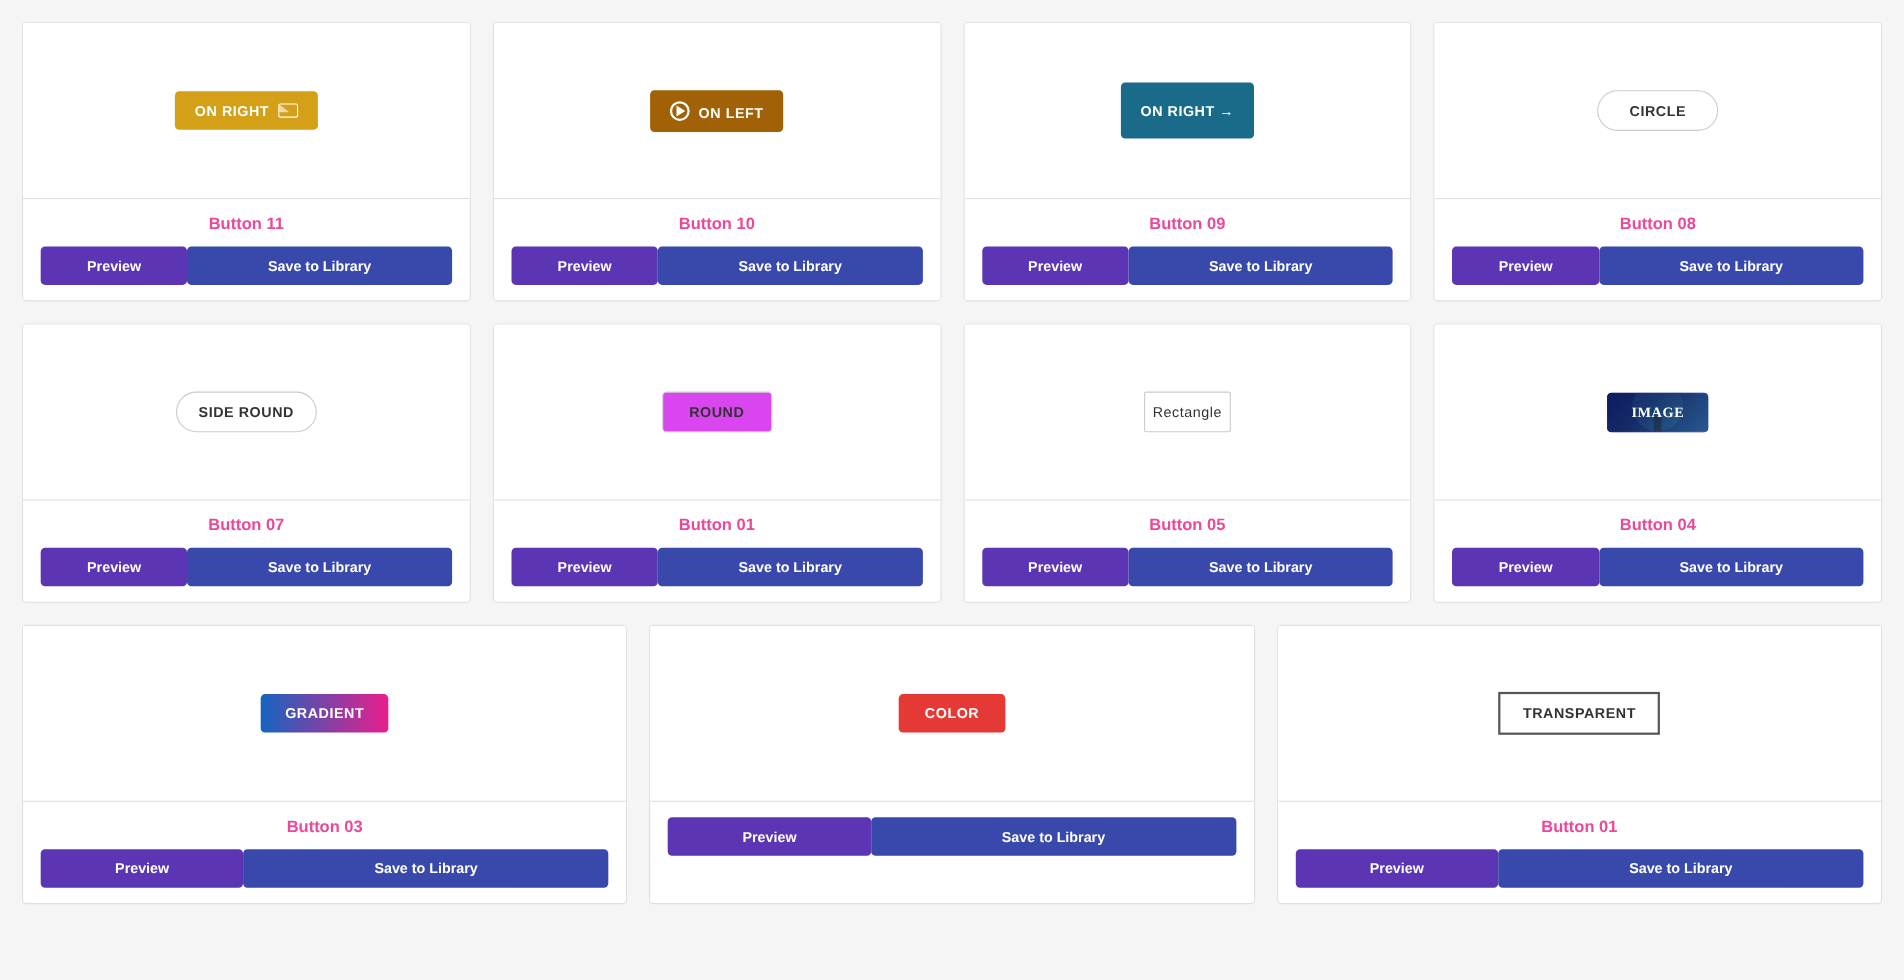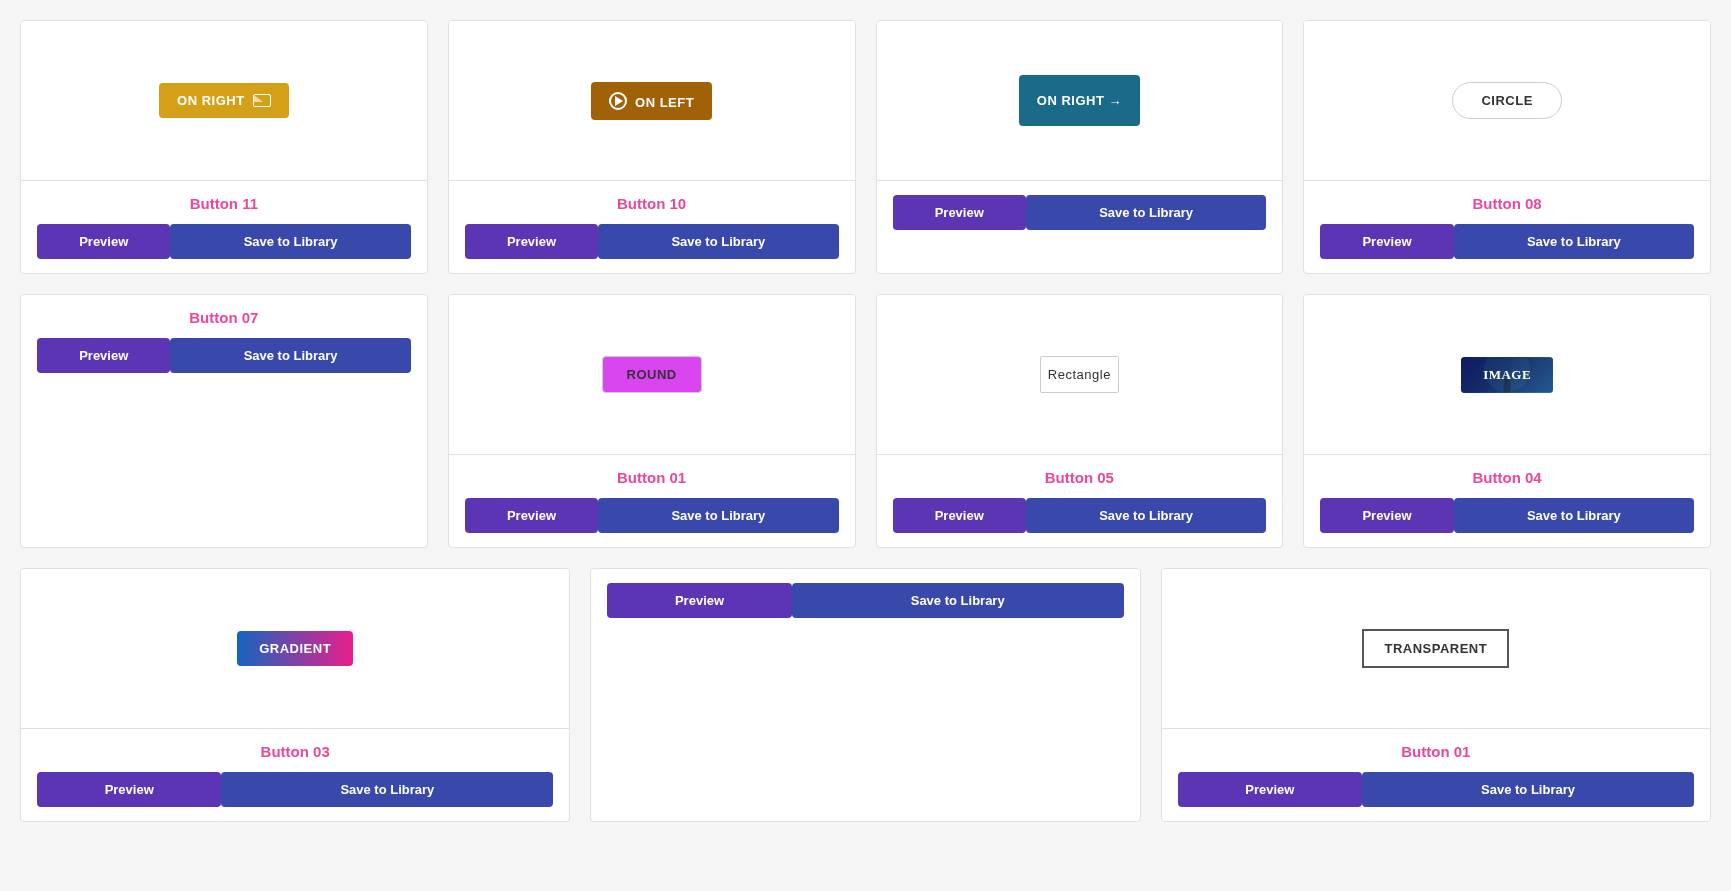--- a/index.html
+++ b/index.html
@@ -252,20 +252,21 @@
     </div>
   </div>
 
   <div class="card">
     <div class="card-preview">
       <button class="demo-btn btn-on-right-09">
         <span>ON RIGHT →</span>
       </button>
     </div>
     <div class="card-footer">
+      <div class="card-title">Button 09</div>
       <div class="card-actions">
         <button class="btn-preview">Preview</button>
         <button class="btn-save">Save to Library</button>
       </div>
     </div>
   </div>
 
   <div class="card">
     <div class="card-preview">
       <button class="demo-btn btn-circle-08">
@@ -278,20 +279,25 @@
         <button class="btn-preview">Preview</button>
         <button class="btn-save">Save to Library</button>
       </div>
     </div>
   </div>
 </div>
 
 <div class="grid" style="margin-bottom: 20px;">
 
   <div class="card">
+    <div class="card-preview">
+      <button class="demo-btn btn-side-round">
+        <span>SIDE ROUND</span>
+      </button>
+    </div>
     <div class="card-footer">
       <div class="card-title">Button 07</div>
       <div class="card-actions">
         <button class="btn-preview">Preview</button>
         <button class="btn-save">Save to Library</button>
       </div>
     </div>
   </div>
 
   <div class="card">
@@ -358,20 +364,25 @@
     <div class="card-footer">
       <div class="card-title">Button 03</div>
       <div class="card-actions">
         <button class="btn-preview">Preview</button>
         <button class="btn-save">Save to Library</button>
       </div>
     </div>
   </div>
 
   <div class="card">
+    <div class="card-preview">
+      <button class="demo-btn btn-color">
+        <span>COLOR</span>
+      </button>
+    </div>
     <div class="card-footer">
       <div class="card-actions">
         <button class="btn-preview">Preview</button>
         <button class="btn-save">Save to Library</button>
       </div>
     </div>
   </div>
 
   <div class="card">
     <div class="card-preview">

